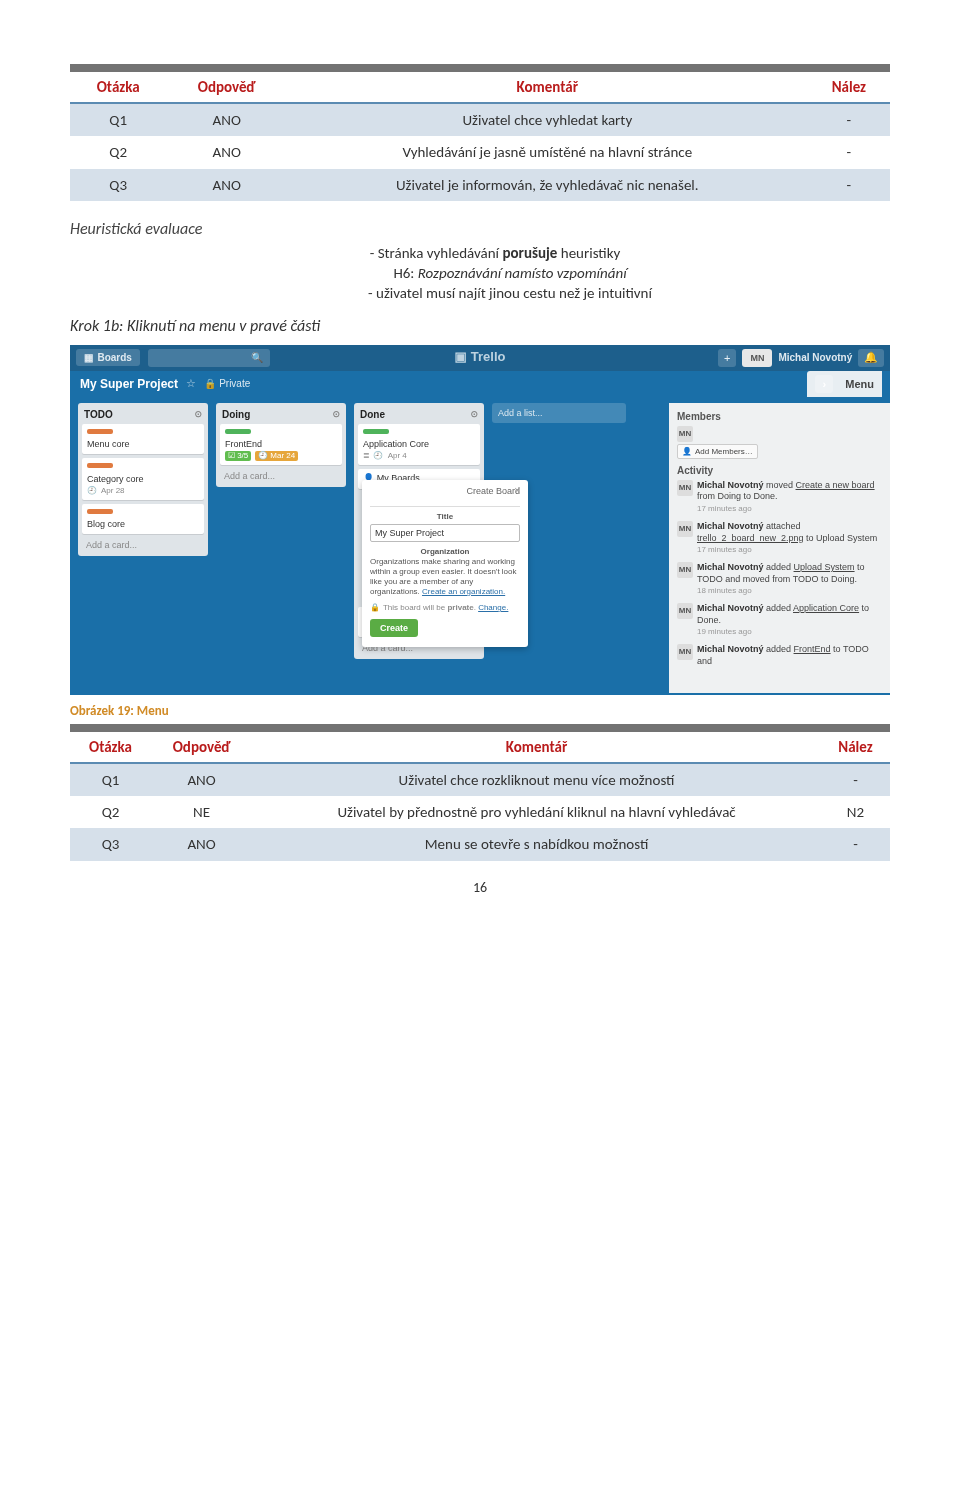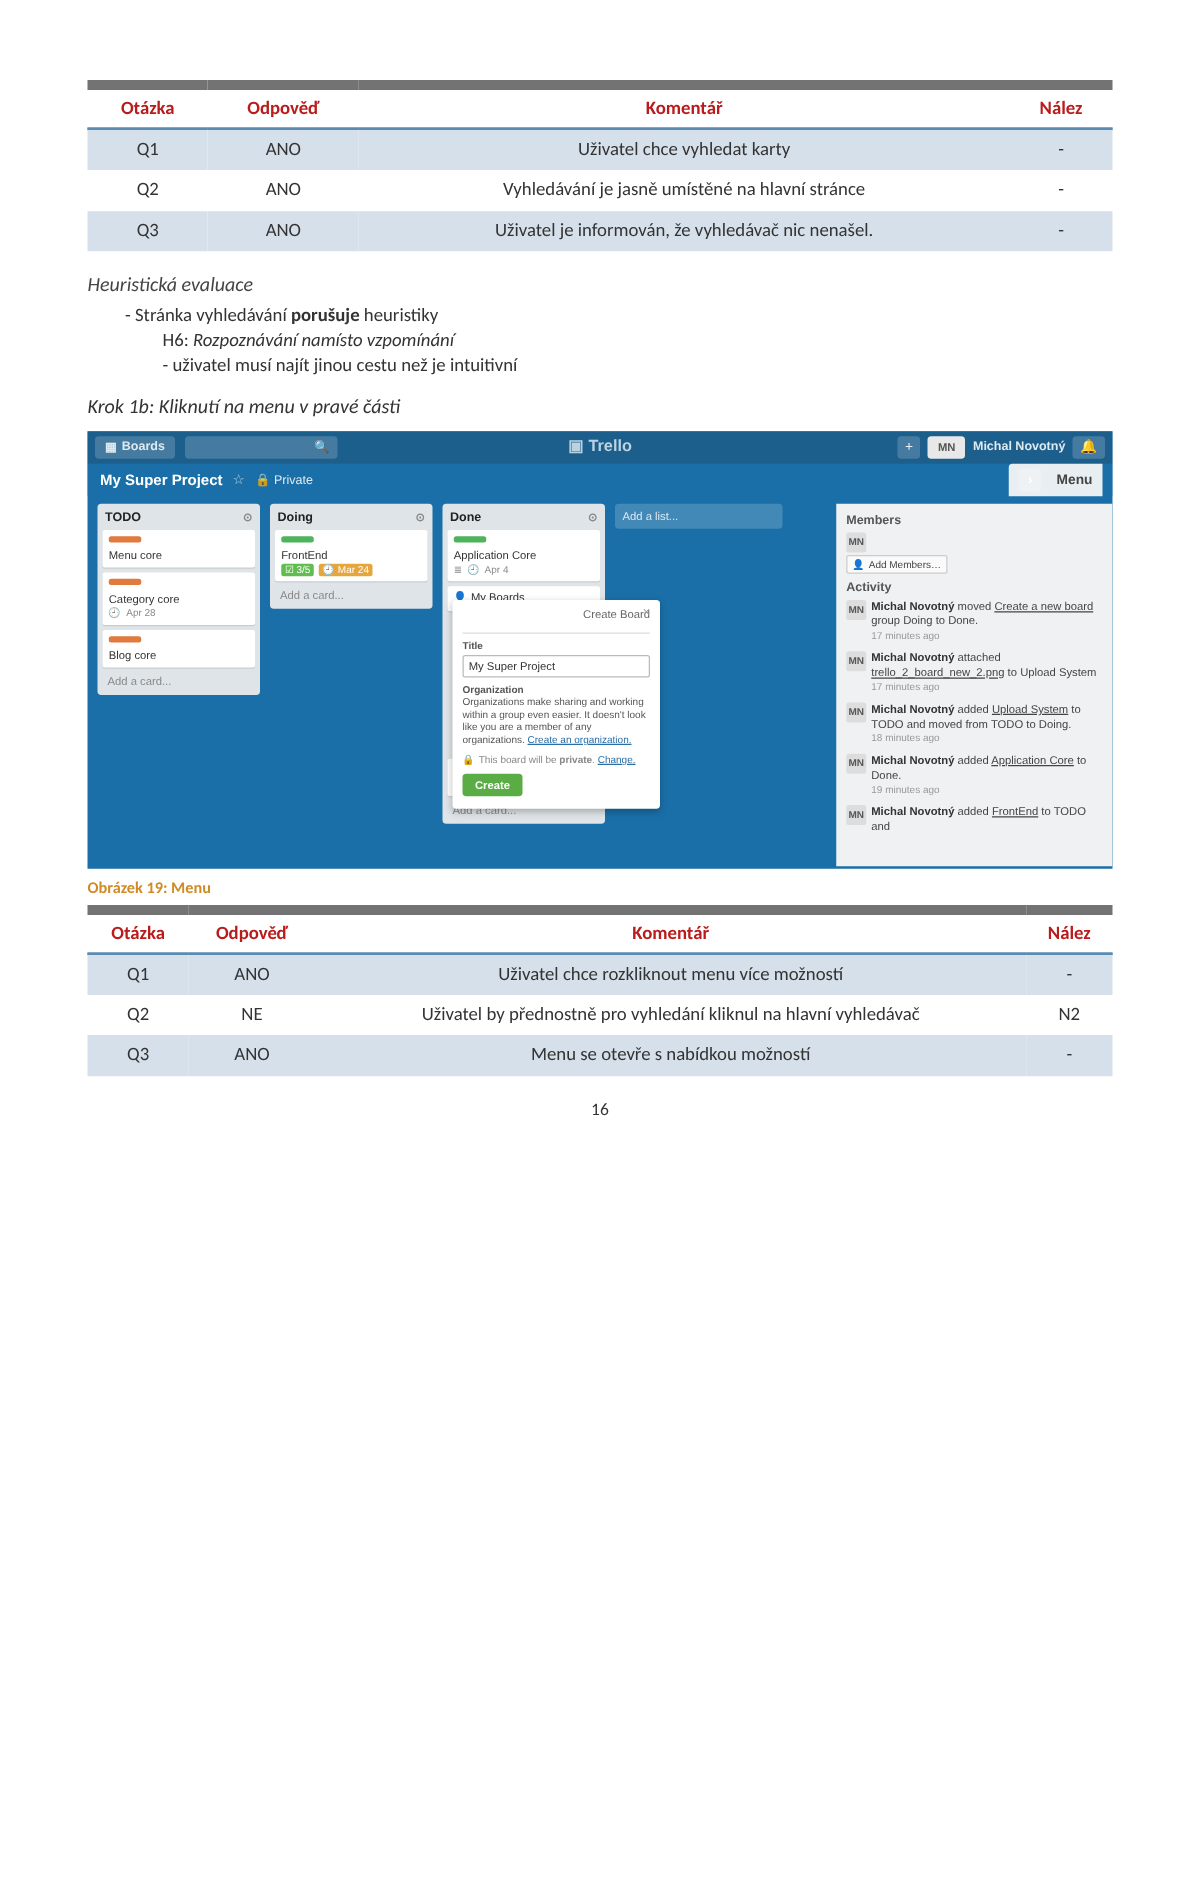--- a/index.html
+++ b/index.html
@@ -44,20 +44,21 @@
   h3.italic-head {
     font-style: italic;
     font-weight: 400;
     color: #444;
     margin: 18px 0 6px 0;
     font-size: 16px;
   }
   .bullet-line {
     margin: 2px 0 2px 30px;
     font-size: 15px;
+    text-align: center;
   }
   .indent-sub {
     margin-left: 60px;
   }
   .dash::before {
     content: "- ";
   }
   .krok {
     font-style: italic;
     font-size: 16px;
@@ -274,21 +275,21 @@
   .ss-input {
     width: 100%;
     box-sizing: border-box;
     border: 1px solid #bbb;
     border-radius: 2px;
     padding: 3px 4px;
     font-size: 9px;
     color:#333;
     margin-top:2px;
   }
-  .ss-small-head { font-weight:700; color:#555; font-size:8px; margin-top:5px;}
+  .ss-small-head { font-weight:700; color:#555; font-size:8px; margin-top:5px;text-align:center;}
   .ss-dialog a { color:#2a6fa8; text-decoration: underline; }
   .ss-create-btn {
     margin-top:6px;
     background:#5aac44;
     color:#fff;
     border:none;
     border-radius:3px;
     padding:4px 10px;
     font-size:9px;
     font-weight:700;
@@ -496,21 +497,21 @@
         <span class="ss-addmem">
             <span class="ico">👤</span>
             <span>Add Members…</span>
           </span>
       </div>
       <div class="ss-side-section">
         <div class="ss-side-head">Activity</div>
 
         <div class="ss-activity-item">
           <span class="ss-avatar-sm">MN</span>
-          <span class="txt"><b>Michal Novotný</b><span> moved </span><u>Create a new board</u><span> group Doing to Done.</span><br><span class="time">17 minutes ago</span></span>
+          <span class="txt"><b>Michal Novotný</b><span> moved </span><u>Create a new board</u><span> from Doing to Done.</span><br><span class="time">17 minutes ago</span></span>
         </div>
         <div class="ss-activity-item">
           <span class="ss-avatar-sm">MN</span>
           <span class="txt"><b>Michal Novotný</b><span> attached </span><u>trello_2_board_new_2.png</u><span> to Upload System</span><br><span class="time">17 minutes ago</span></span>
         </div>
         <div class="ss-activity-item">
           <span class="ss-avatar-sm">MN</span>
           <span class="txt"><b>Michal Novotný</b><span> added </span><u>Upload System</u><span> to TODO and moved from TODO to Doing.</span><br><span class="time">18 minutes ago</span></span>
         </div>
         <div class="ss-activity-item">

